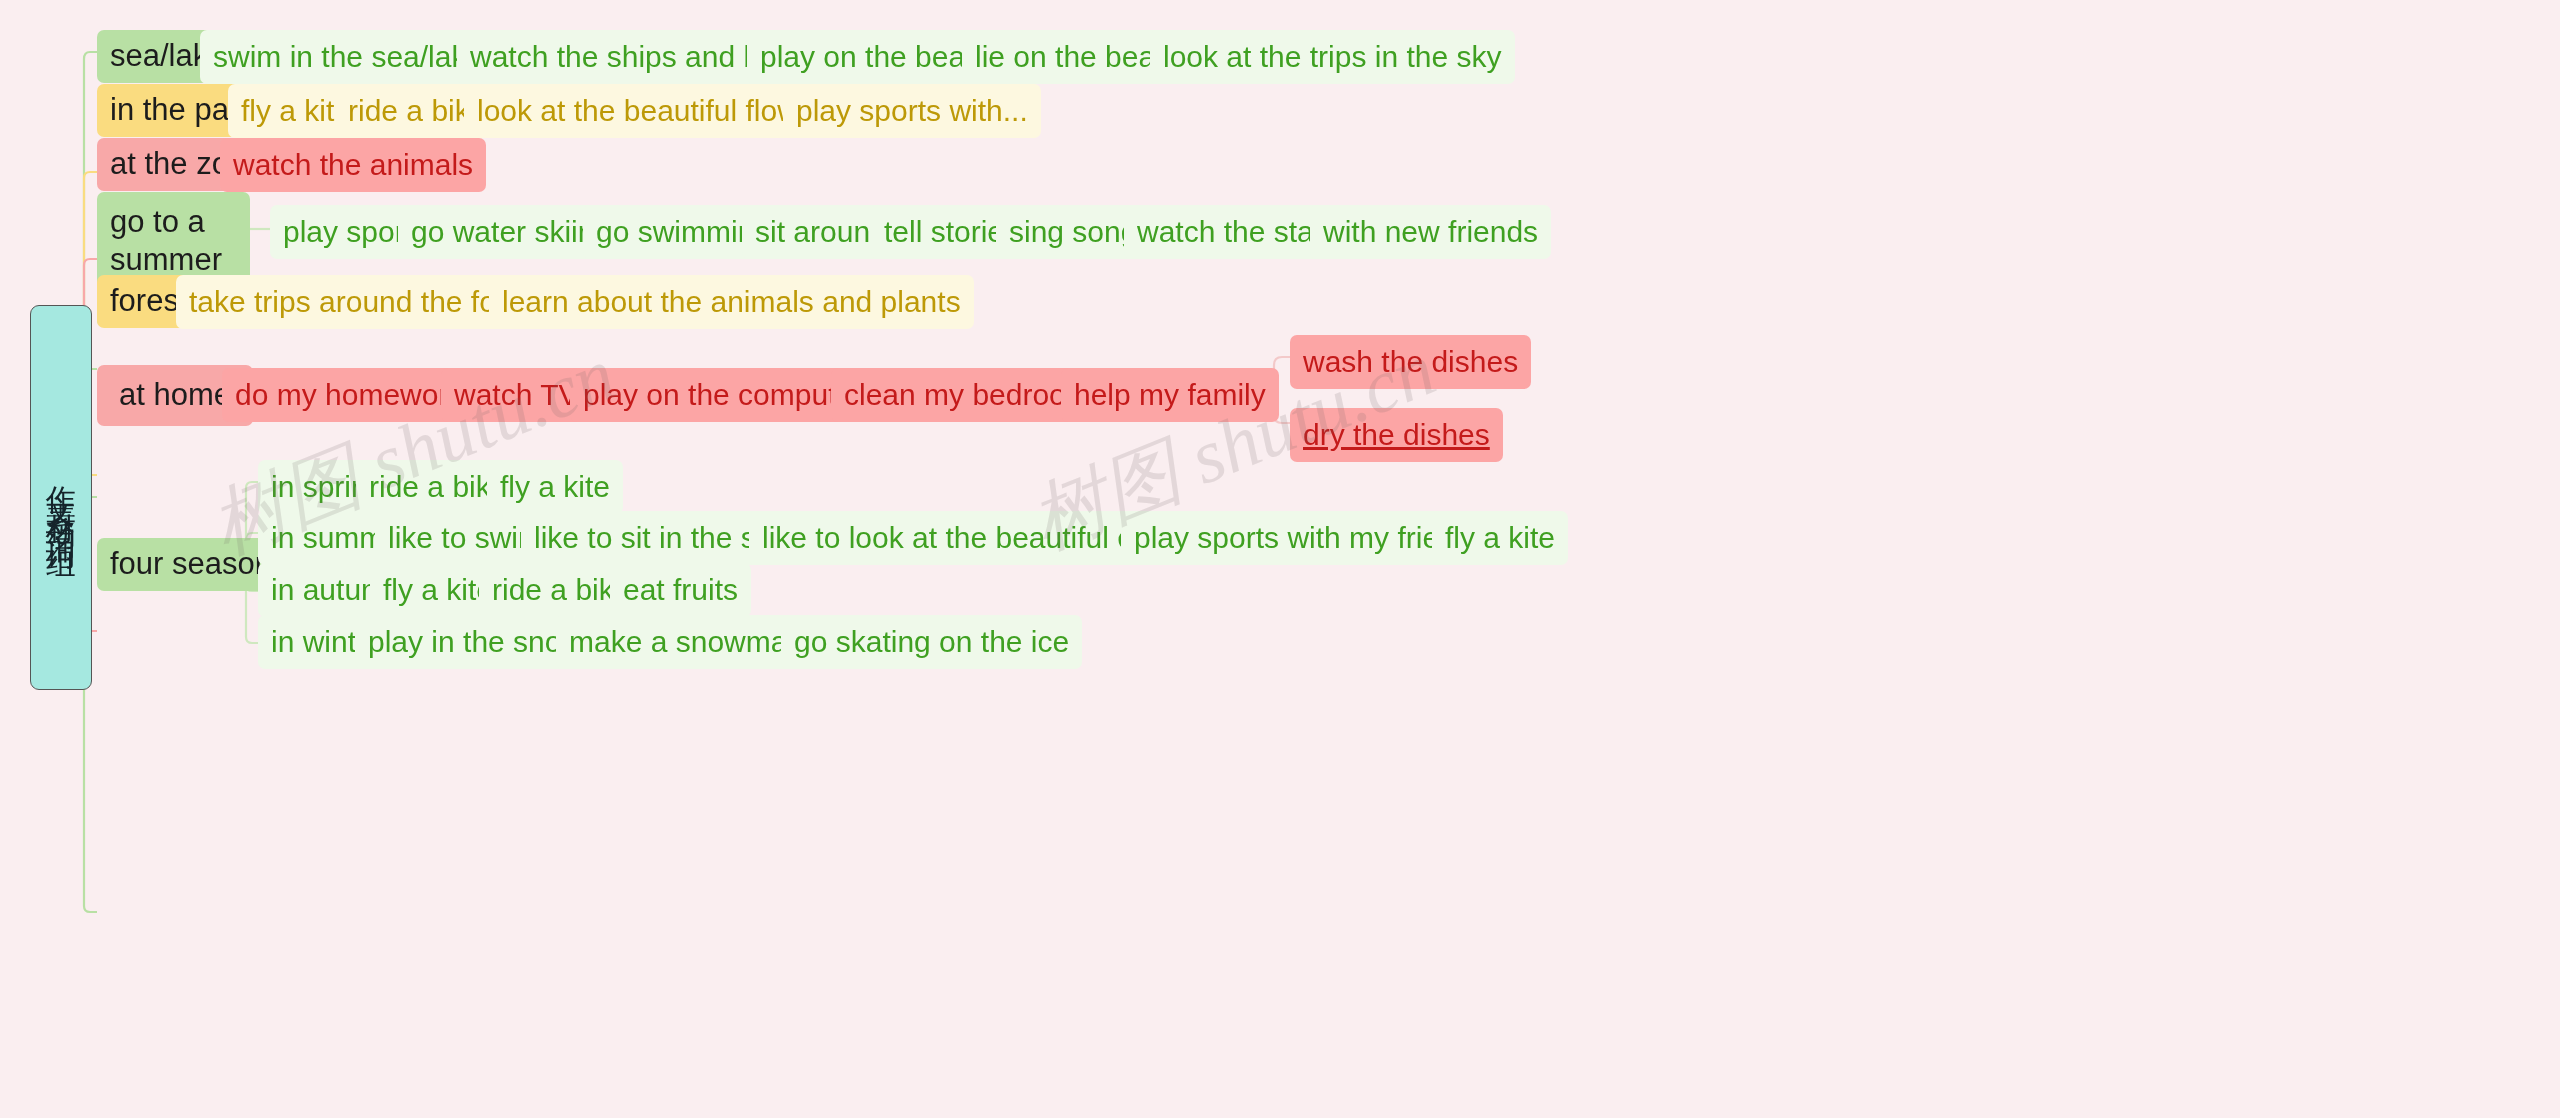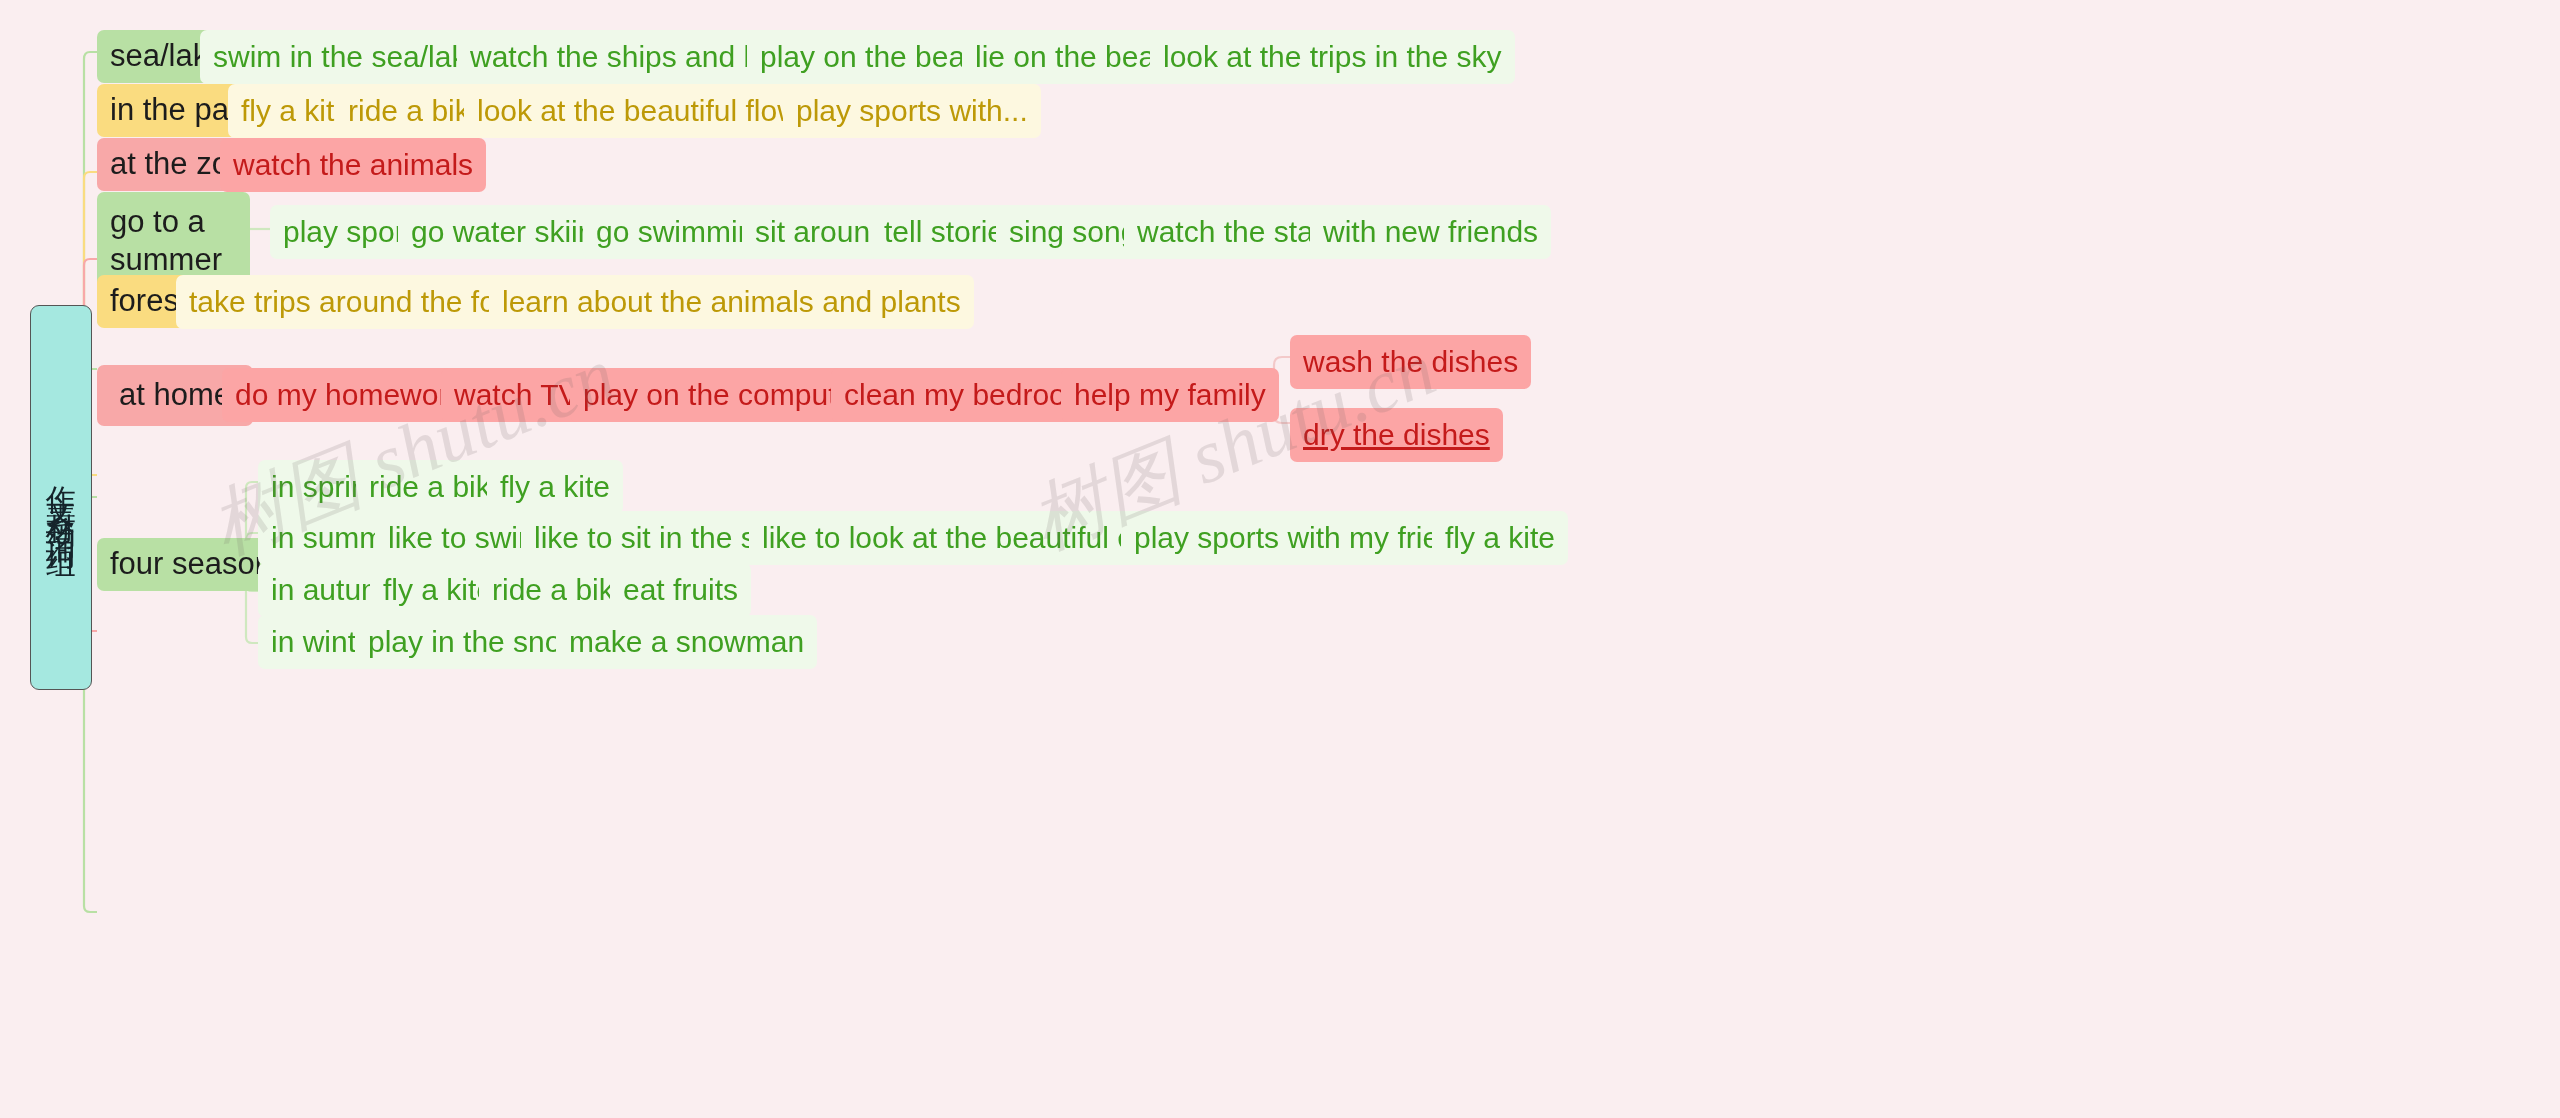--- a/index.html
+++ b/index.html
@@ -303,17 +303,20 @@
 
   <div class="node leaf green" style="left:258px; top:615px;">
     <span>in winter</span>
   </div>
   <div class="node leaf green" style="left:355px; top:615px;">
     <span>play in the snow</span>
   </div>
   <div class="node leaf green" style="left:556px; top:615px;">
     <span>make a snowman</span>
   </div>
+  <div class="node leaf green" style="left:781px; top:615px;">
+    <span>go skating on the ice</span>
+  </div>
 
   <div class="wm" style="left:200px; top:400px;">树图 shutu.cn</div>
   <div class="wm" style="left:1020px; top:395px;">树图 shutu.cn</div>
 
 </div>
 
 </body></html>

